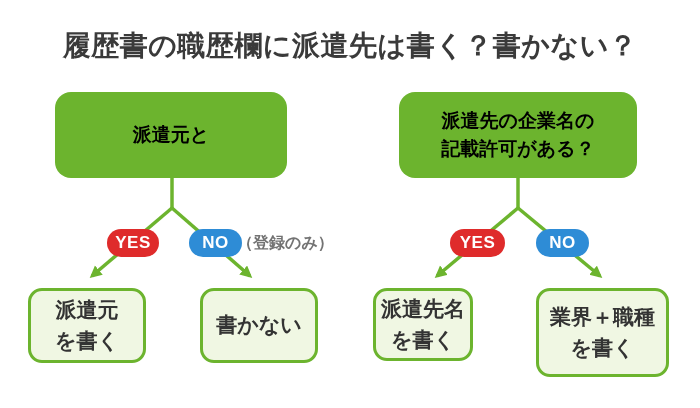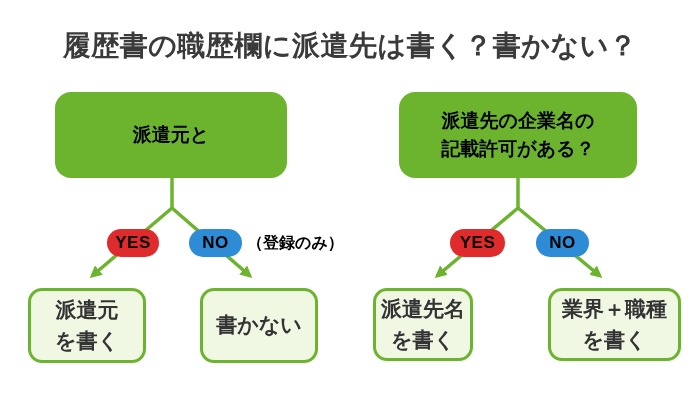--- a/index.html
+++ b/index.html
@@ -51,40 +51,40 @@
     text-align: center;
     z-index: 2;
   }
   .qbox-left  { left: 55px;  top: 92px; width: 232px; height: 86px; }
   .qbox-right { left: 399px; top: 92px; width: 238px; height: 86px; }
   .pill {
     position: absolute;
     box-sizing: border-box;
     height: 28px;
     border-radius: 14px;
-    color: #000000;
+    color: #ffffff;
     font-weight: 800;
     font-size: 17px;
     letter-spacing: 0.5px;
     display: flex;
     align-items: center;
     justify-content: center;
     z-index: 3;
   }
   .pill-yes { background: #df2b2b; }
   .pill-no  { background: #2e8cd6; }
   .pill-yes-left  { left: 107px; top: 229px; width: 52px; }
   .pill-no-left   { left: 189px; top: 229px; width: 53px; }
   .pill-yes-right { left: 450px; top: 229px; width: 55px; }
   .pill-no-right  { left: 536px; top: 229px; width: 53px; }
   .no-note {
     position: absolute;
-    left: 247px;
+    left: 237px;
     top: 233px;
-    color: #000000;
+    color: #737373;
     font-weight: 700;
     font-size: 16px;
     z-index: 3;
     white-space: nowrap;
   }
   .rbox {
     position: absolute;
     box-sizing: border-box;
     background: #f0f7e3;
     border: 3px solid #6cb42e;
@@ -96,21 +96,21 @@
     display: flex;
     flex-direction: column;
     align-items: center;
     justify-content: center;
     text-align: center;
     z-index: 2;
   }
   .rbox-1 { left: 28px;  top: 288px; width: 118px; height: 75px; }
   .rbox-2 { left: 200px; top: 288px; width: 118px; height: 75px; }
   .rbox-3 { left: 373px; top: 288px; width: 100px; height: 73px; }
-  .rbox-4 { left: 548px; top: 288px; width: 133px; height: 73px; }
+  .rbox-4 { left: 536px; top: 288px; width: 133px; height: 89px; }
 </style>
 </head>
 <body>
 
 <div class="canvas">
 
   <div class="title">履歴書の職歴欄に派遣先は書く？書かない？</div>
 
   <svg class="connectors" viewBox="0 0 700 408" xmlns="http://www.w3.org/2000/svg">
     <defs>

